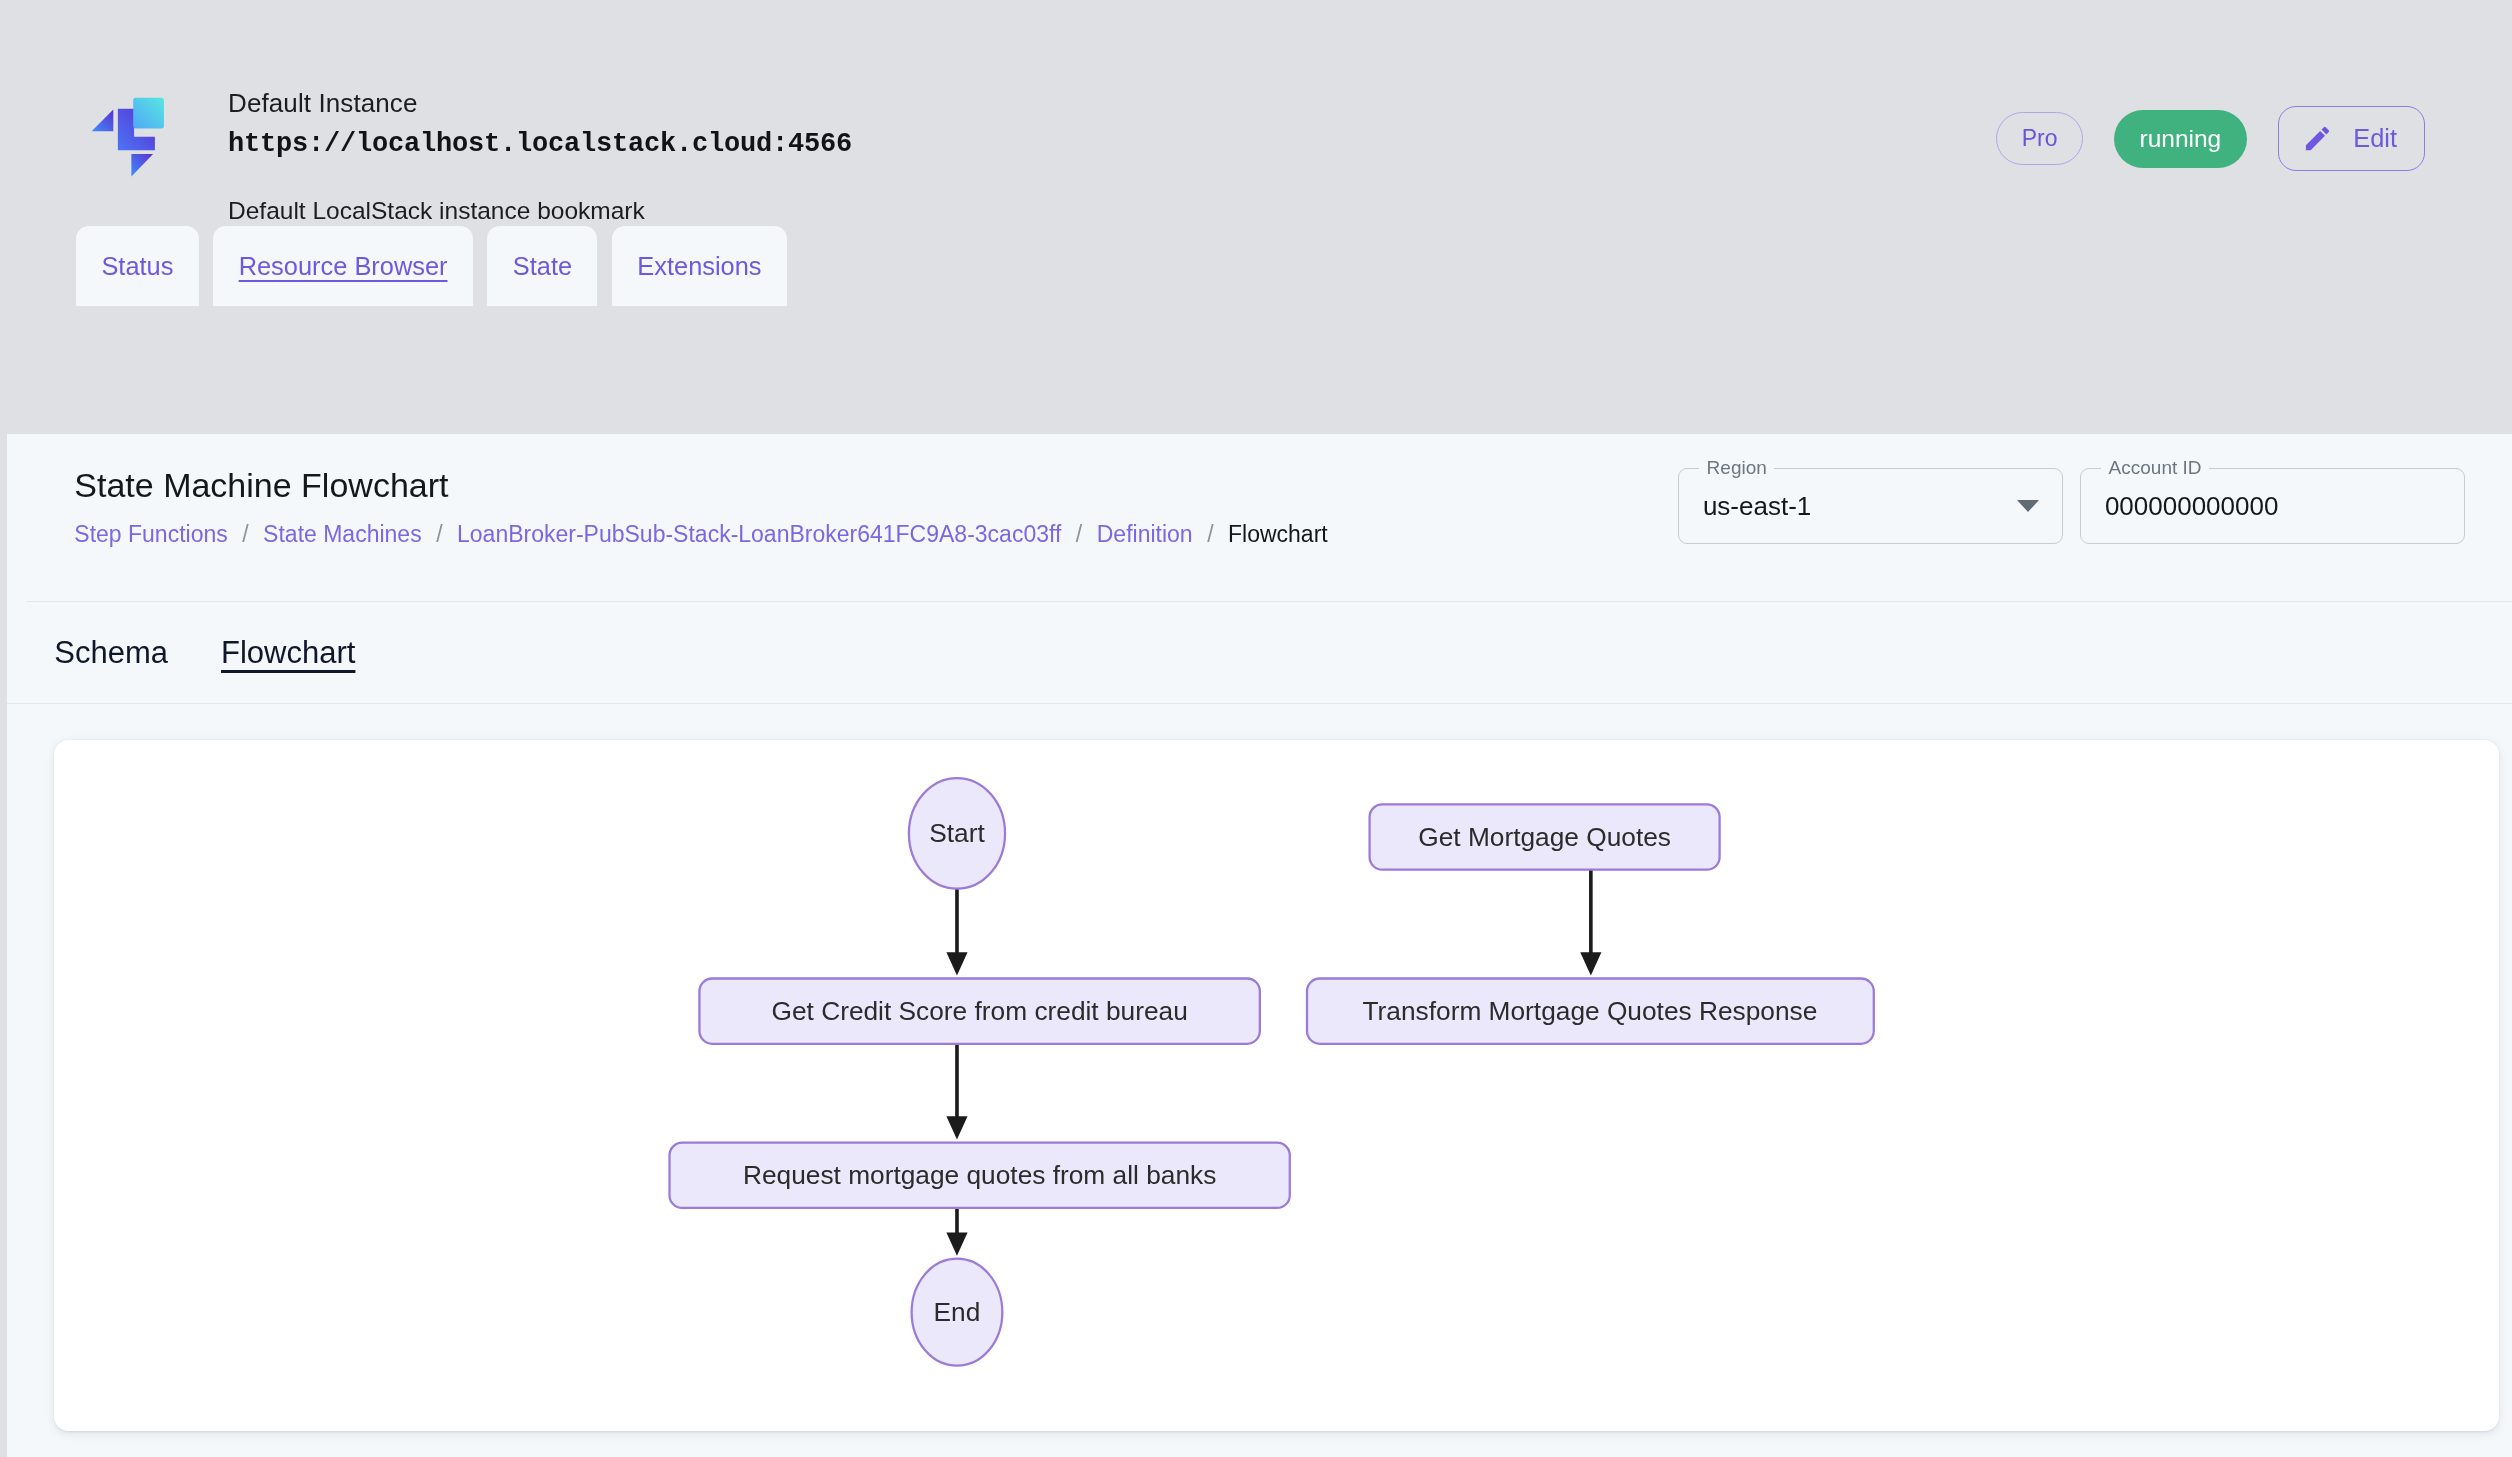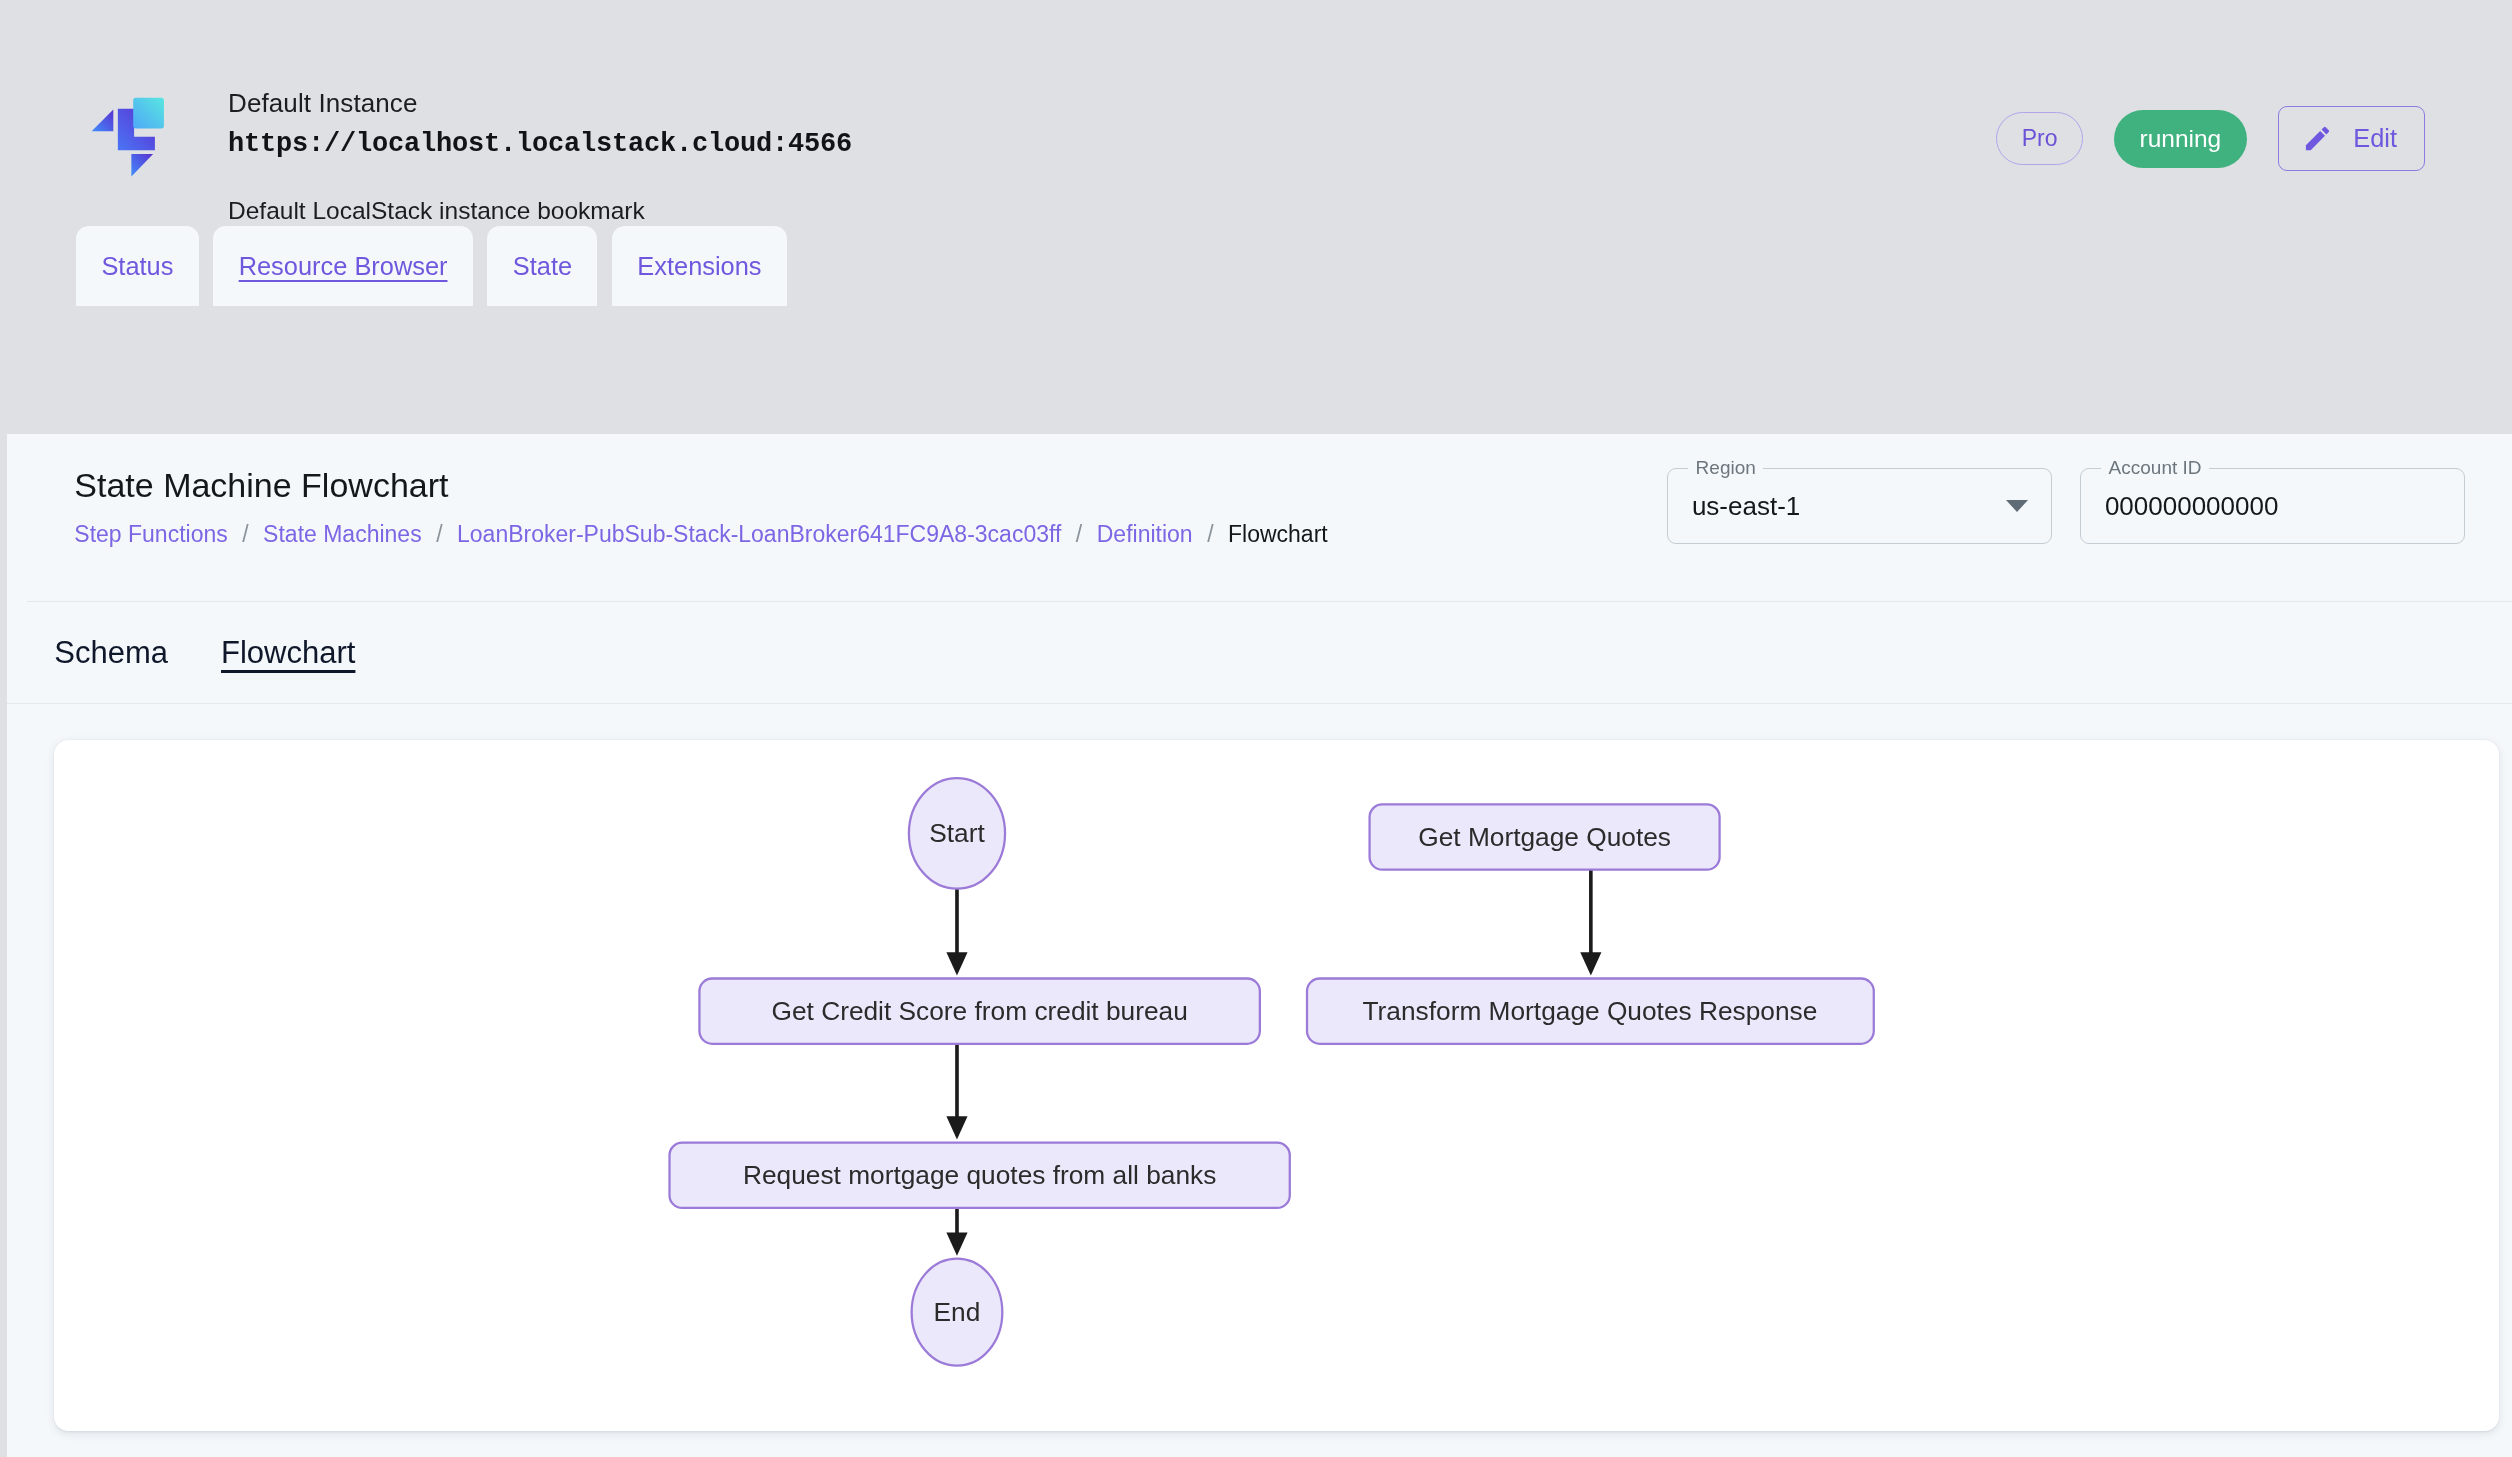--- a/index.html
+++ b/index.html
@@ -92,21 +92,21 @@
     font-size: 24.5px;
     display: flex;
     align-items: center;
     justify-content: center;
     box-sizing: border-box;
   }
   .btn-edit {
     height: 65px;
     padding: 0 27px 0 23.6px;
     border: 1.8px solid #8e7ae0;
-    border-radius: 9px;
+    border-radius: 18px;
     color: #6f58dd;
     font-size: 25.4px;
     display: flex;
     align-items: center;
     gap: 20px;
     box-sizing: border-box;
     background: transparent;
   }
   .btn-edit svg { display: block; }
 
@@ -168,21 +168,21 @@
   }
   .crumb-link { color: #7c66e4; }
   .crumb-sep { color: #8b949c; margin: 0 14.5px; }
   .crumb-current { color: #15181a; }
 
   
   .field-group {
     position: absolute;
     top: 34px;
     display: flex;
-    gap: 28px;
+    gap: 17px;
     right: 47px;
   }
   .tf {
     position: relative;
     height: 76px;
     border: 1.8px solid #c4ccd4;
     border-radius: 9px;
     box-sizing: border-box;
     background: transparent;
     display: flex;

